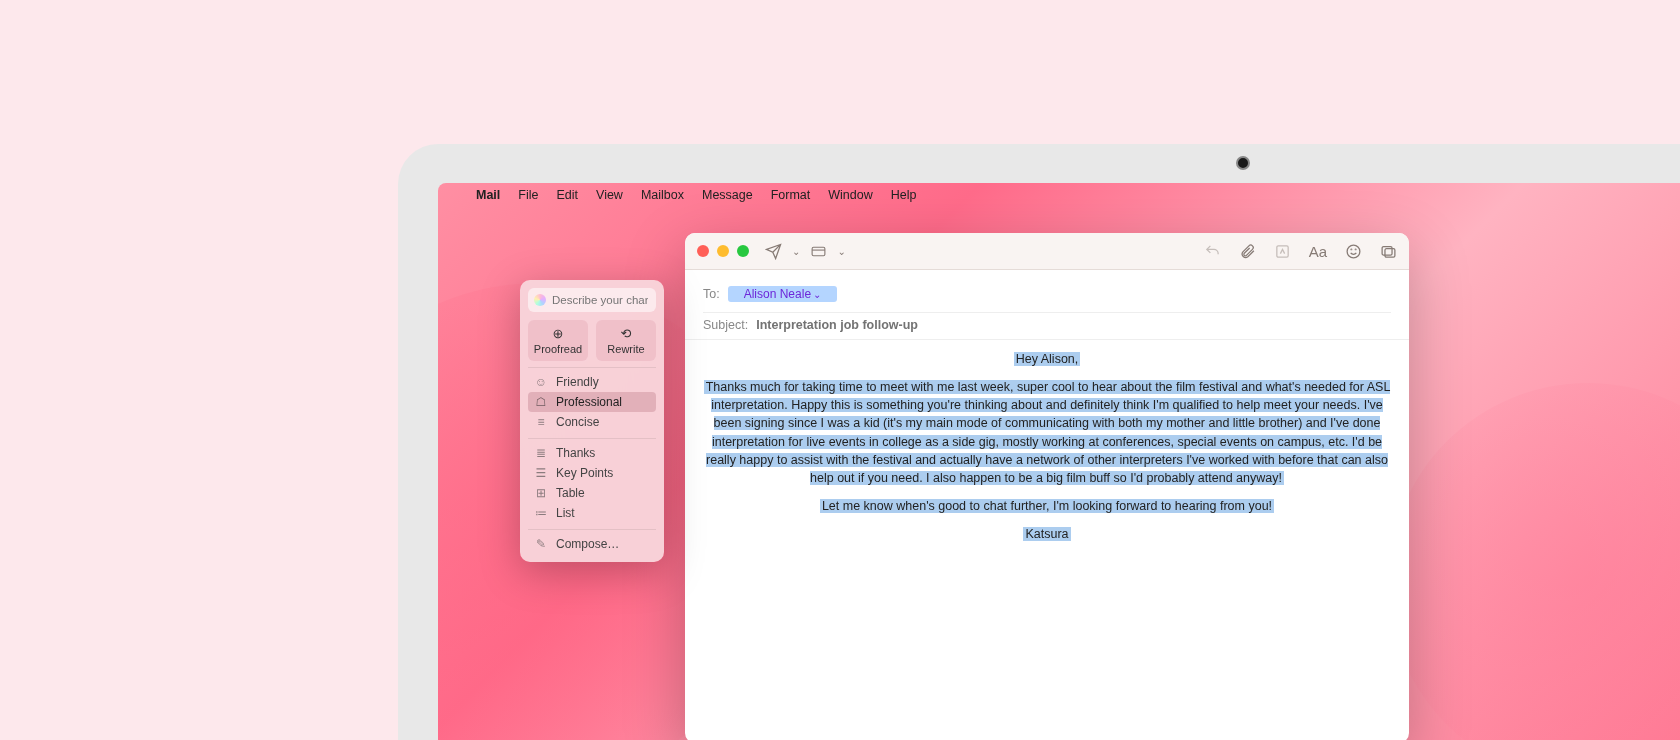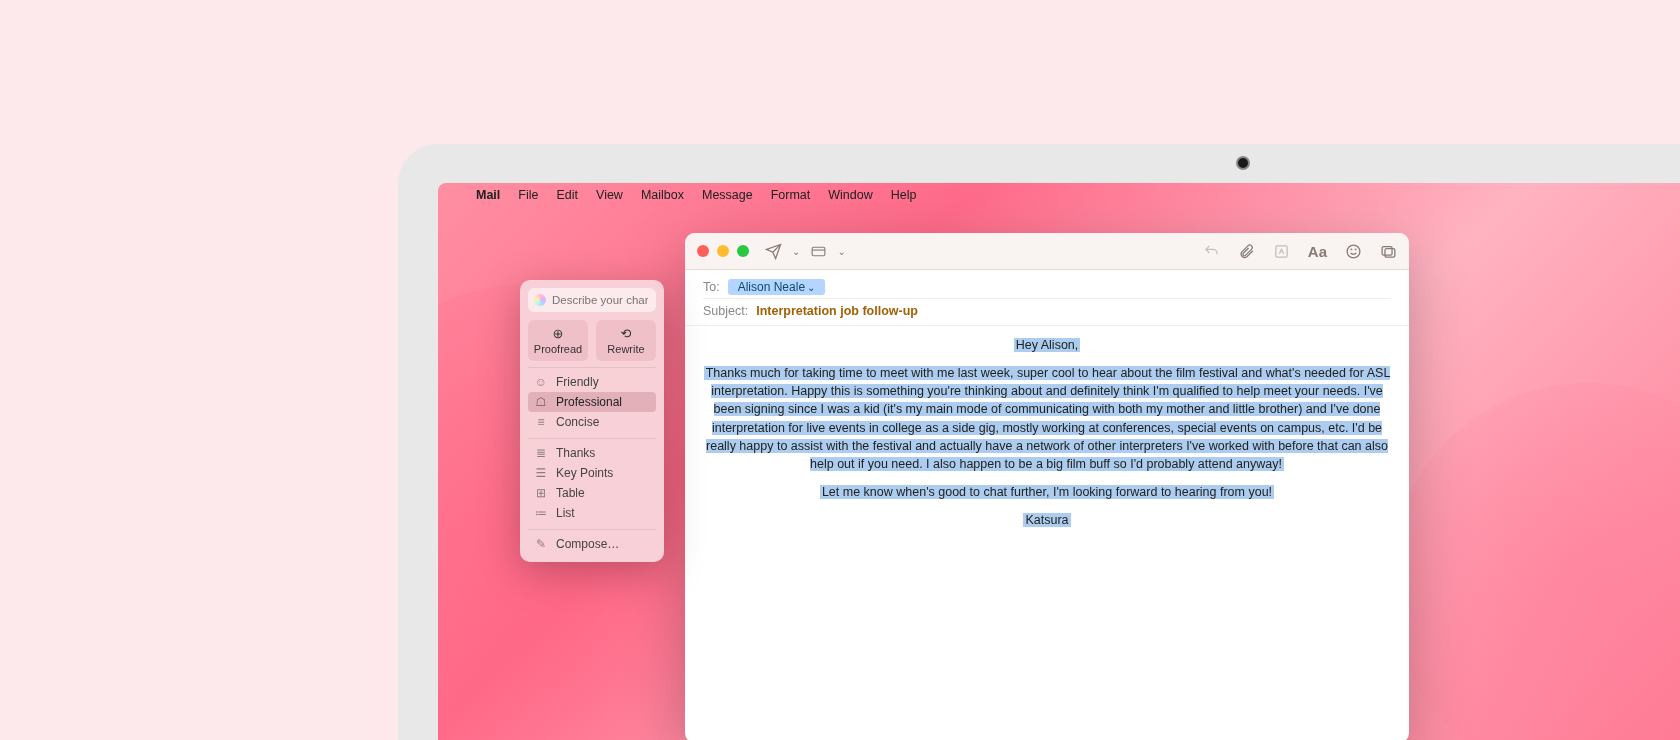--- a/index.html
+++ b/index.html
@@ -92,38 +92,38 @@
 .traffic .g { background: #28c840; }
 .toolbar-left { display: flex; align-items: center; gap: 10px; margin-left: 16px; }
 .toolbar-right { display: flex; align-items: center; gap: 18px; }
 .tb-icon { color: #7a6e68; display: flex; align-items: center; cursor: default; opacity: 0.9; }
 .tb-icon svg { width: 17px; height: 17px; }
 .headers {
   padding: 6px 18px 4px 18px;
   font-size: 12.5px;
   border-bottom: 1px solid #eee;
 }
-.header-row { display: flex; align-items: center; padding: 3px 0; }
+.header-row { display: flex; align-items: center; padding: 3px 0; margin-top: 7px; }
 .header-label { color: #888; margin-right: 8px; }
 .recipient-chip {
   background: #b4d5ff;
-  color: #0c4a6e;
-  padding: 1px 10px;
+  color: #6d28d9;
+  padding: 1px 16px;
   border-radius: 3px;
   font-size: 12px;
   display: inline-flex;
   align-items: center;
 }
 .recipient-chip::after {
   content: "⌄";
   margin-left: 2px;
   font-size: 10px;
 }
 .subject-row { border-top: 1px solid #eee; padding-top: 5px; }
-.subject-val { color: #a16207; font-weight: 600; }
+.subject-val { color: #737373; font-weight: 600; }
 .body-area {
   flex: 1;
   padding: 10px 14px;
   font-size: 12.5px;
   line-height: 1.45;
   color: #222;
 }
 .selected-text {
   background: #accdef;
   padding: 0 2px;
@@ -247,21 +247,21 @@
         <svg viewBox="0 0 24 24" fill="none" stroke="currentColor" stroke-width="1.8">
             <path d="M21 11l-8.5 8.5a5 5 0 01-7-7L14 4a3.5 3.5 0 015 5l-8.5 8.5a2 2 0 01-3-3L15 7"></path>
           </svg>
       </span>
       <span class="tb-icon" style="opacity:0.4;">
         <svg viewBox="0 0 24 24" fill="none" stroke="currentColor" stroke-width="1.8">
             <rect x="4" y="4" width="16" height="16" rx="2"></rect>
             <path d="M9 15l3-6 3 6"></path>
           </svg>
       </span>
-      <span class="tb-icon" style="font-size:15px;font-weight:700;color:#7a6e68;">Aa</span>
+      <span class="tb-icon" style="font-size:15px;font-weight:400;color:#7a6e68;">Aa</span>
       <span class="tb-icon">
         <svg viewBox="0 0 24 24" fill="none" stroke="currentColor" stroke-width="1.8">
             <circle cx="12" cy="12" r="9"></circle>
             <path d="M8 14s1.5 2 4 2 4-2 4-2"></path>
             <circle cx="9" cy="9" r="0.5" fill="currentColor"></circle>
             <circle cx="15" cy="9" r="0.5" fill="currentColor"></circle>
           </svg>
       </span>
       <span class="tb-icon">
         <svg viewBox="0 0 24 24" fill="none" stroke="currentColor" stroke-width="1.8">

